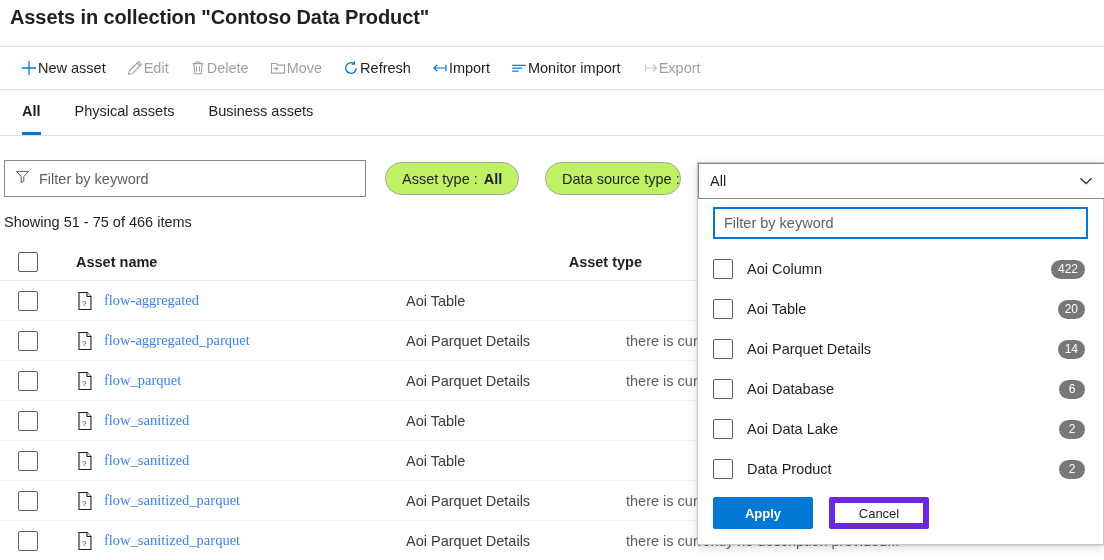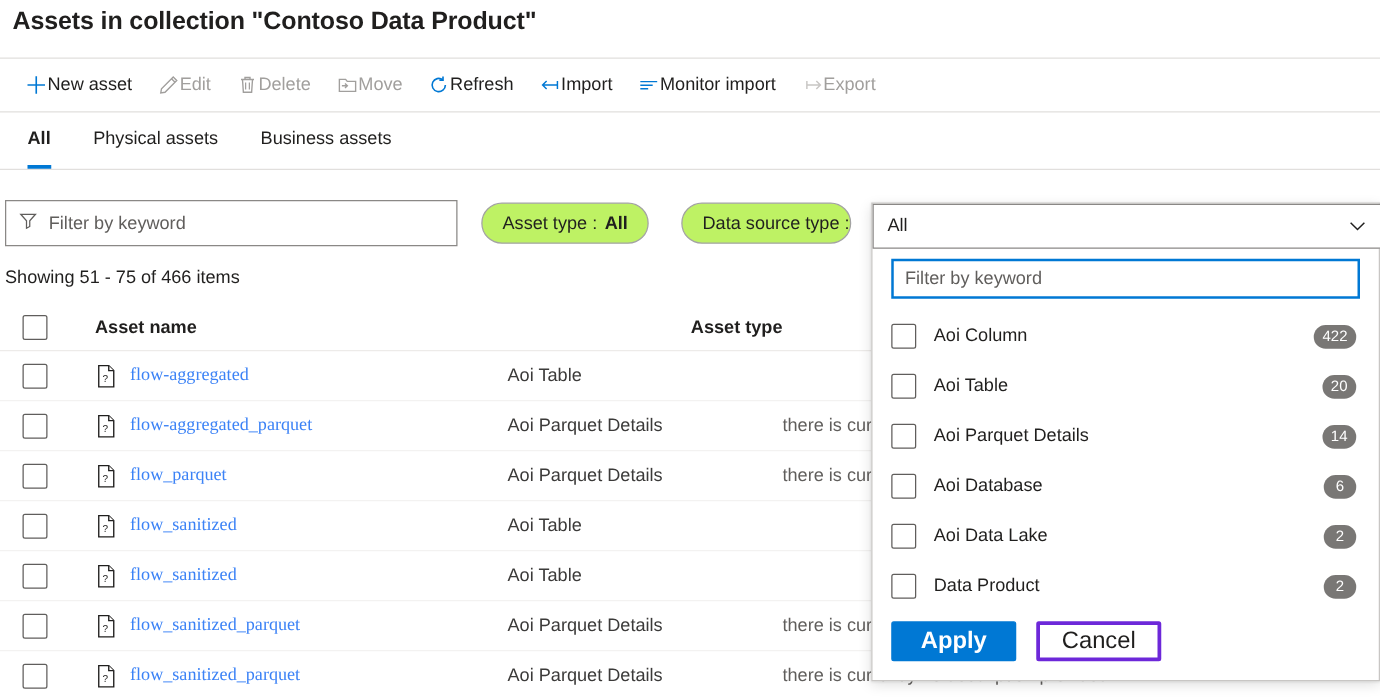--- a/index.html
+++ b/index.html
@@ -90,21 +90,21 @@
   }
   .trow {
     display: flex; align-items: center; height: 40px;
     border-bottom: 1px solid #f3f2f1;
     font-size: 14.5px;
   }
   .c-check { width: 76px; display: flex; align-items: center; padding-left: 18px; }
   .c-name  { width: 330px; display: flex; align-items: center; gap: 10px; }
   .c-type  { width: 220px; color: #3b3a39; }
   .c-desc  { flex: 1; color: #605e5c; white-space: nowrap; overflow: hidden; }
-  .thead .c-type, .thead .c-desc { color: #201f1e; }
+  .thead .c-type, .thead .c-desc { color: #201f1e; margin-left: 16px; }
 
   .cbx {
     width: 20px; height: 20px; border: 1px solid #605e5c;
     background: #fff; border-radius: 2px; cursor: pointer; flex: none;
   }
   .link { color: #3b82f6; cursor: pointer; white-space: nowrap; font-family: Liberation Serif, serif; }
   .doc-ic { width: 18px; height: 20px; flex: none; }
 
   
   .callout {
@@ -141,26 +141,26 @@
     background: #797775; color: #ffffff;
     border-radius: 10px; font-size: 12px;
     display: flex; align-items: center; justify-content: center;
   }
   .dd-actions {
     position: absolute; left: 0; bottom: 0; width: 405px; height: 62px;
     display: flex; align-items: center; gap: 16px; padding-left: 15px;
   }
   .btn {
     height: 32px; min-width: 100px; padding: 0 16px;
-    font-size: 19px; font-family: "Liberation Sans", sans-serif;
+    font-size: 13px; font-family: "Liberation Sans", sans-serif;
     display: flex; align-items: center; justify-content: center;
     cursor: pointer; border-radius: 2px;
   }
   .btn-primary { background: #0078d4; color: #ffffff; border: 1px solid #0078d4; font-weight: bold; }
-  .btn-default { background: #ffffff; color: #201f1e; border: 3px solid #6d28d9; }
+  .btn-default { background: #ffffff; color: #201f1e; border: 6px solid #6d28d9; }
 </style>
 </head>
 <body>
 
 <div id="root">
 
   <div class="page-title">Assets in collection "Contoso Data Product"</div>
 
   <div class="cmdbar">
 

